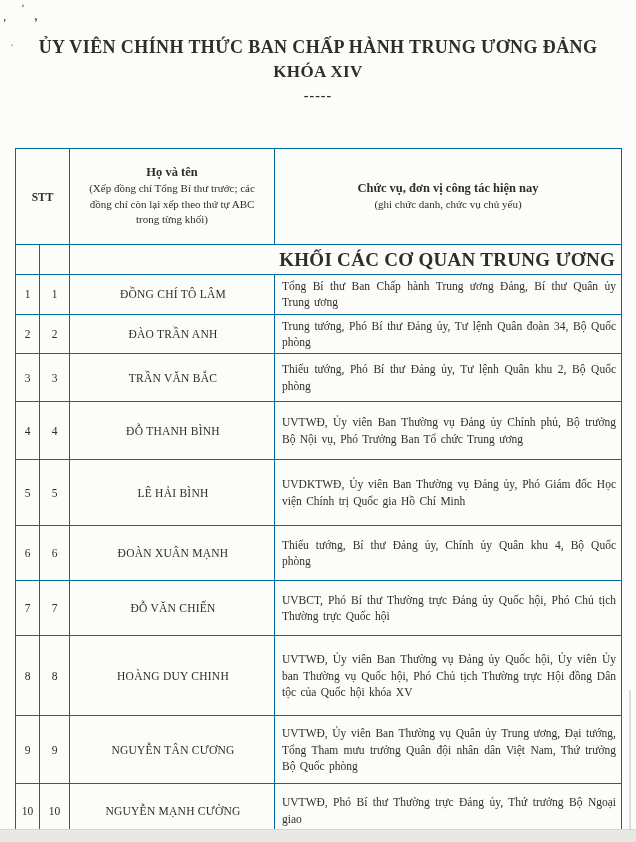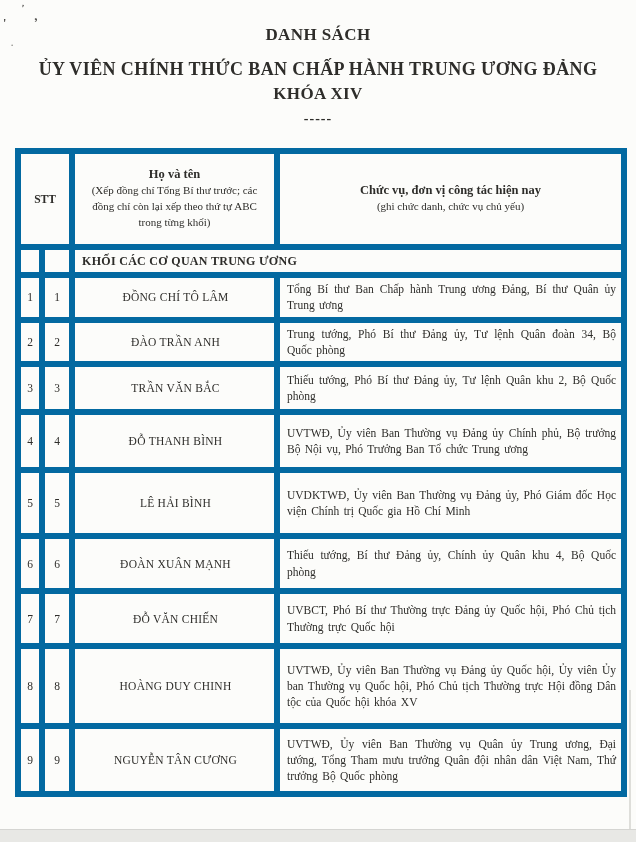--- a/index.html
+++ b/index.html
@@ -47,33 +47,34 @@
   .title-divider { font-size: 14px; letter-spacing: 1px; margin-top: 4px; }
   
   table.members {
     position: absolute;
     left: 15px; top: 148px;
     width: 606px;
     border-collapse: collapse;
     table-layout: fixed;
   }
   table.members th, table.members td {
-    border: 6px solid #0369a1;
+    border: 1px solid #0369a1;
     vertical-align: middle;
     font-size: 11.5px;
   }
   th.stt-head { font-size: 12.5px; font-weight: bold; text-align: center; margin-top: 16px; }
   th.col-head { text-align: center; padding: 4px 8px; font-weight: normal; }
   .head-main { font-size: 12.5px; font-weight: bold; }
   .head-note { font-size: 11px; font-weight: normal; line-height: 1.45; margin-top: 1px; }
   tr.section-row td.section-cell {
     font-weight: bold;
-    font-size: 12px;
+    font-size: 19px;
     padding: 4px 6px 3px 7px;
     letter-spacing: .3px;
+    text-align: right;
   }
   td.num-cell { text-align: center; }
   td.name-cell {
     padding: 2px 3px 2px 5px;
     letter-spacing: .25px;
     text-align: center;
   }
   td.pos-cell {
     padding: 3px 5px 3px 7px;
     text-align: justify;
@@ -86,21 +87,20 @@
 <body>
 
 <div class="page">
 
   <span class="artifact a1">'</span>
   <span class="artifact a2">,</span>
   <span class="artifact a3">'</span>
   <span class="artifact a4">.</span>
 
   <div class="title-block">
-    <div class="title-line1">DANH SÁCH</div>
     <div class="title-line2">ỦY VIÊN CHÍNH THỨC BAN CHẤP HÀNH TRUNG ƯƠNG ĐẢNG</div>
     <div class="title-line3">KHÓA XIV</div>
     <div class="title-divider">-----</div>
   </div>
 
   <table class="members">
     <colgroup>
       <col style="width:24px">
         <col style="width:30px">
         <col style="width:205px">
@@ -172,18 +172,24 @@
           <td class="num-cell">8</td>
           <td class="name-cell">HOÀNG DUY CHINH</td>
           <td class="pos-cell">UVTWĐ, Ủy viên Ban Thường vụ Đảng ủy Quốc hội, Ủy viên Ủy ban Thường vụ Quốc hội, Phó Chủ tịch Thường trực Hội đồng Dân tộc của Quốc hội khóa XV</td>
         </tr>
         <tr style="height: 68px;">
           <td class="num-cell">9</td>
           <td class="num-cell">9</td>
           <td class="name-cell">NGUYỄN TÂN CƯƠNG</td>
           <td class="pos-cell">UVTWĐ, Ủy viên Ban Thường vụ Quân ủy Trung ương, Đại tướng, Tổng Tham mưu trưởng Quân đội nhân dân Việt Nam, Thứ trưởng Bộ Quốc phòng</td>
         </tr>
+        <tr style="height: 54px;">
+          <td class="num-cell">10</td>
+          <td class="num-cell">10</td>
+          <td class="name-cell">NGUYỄN MẠNH CƯỜNG</td>
+          <td class="pos-cell">UVTWĐ, Phó Bí thư Thường trực Đảng ủy, Thứ trưởng Bộ Ngoại giao</td>
+        </tr>
       </tbody>
   </table>
 
   <div class="scan-right-edge"></div>
   <div class="scan-bottom"></div>
 </div>
 
 </body></html>

